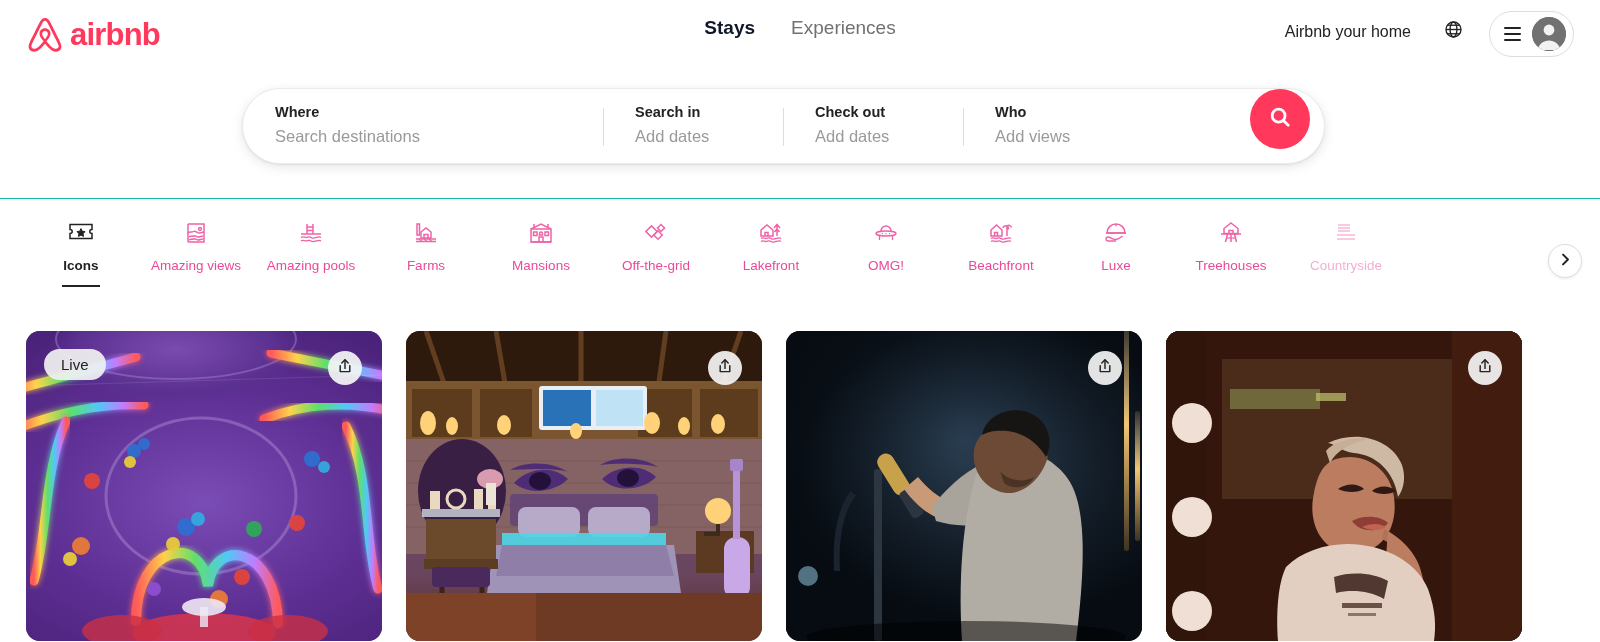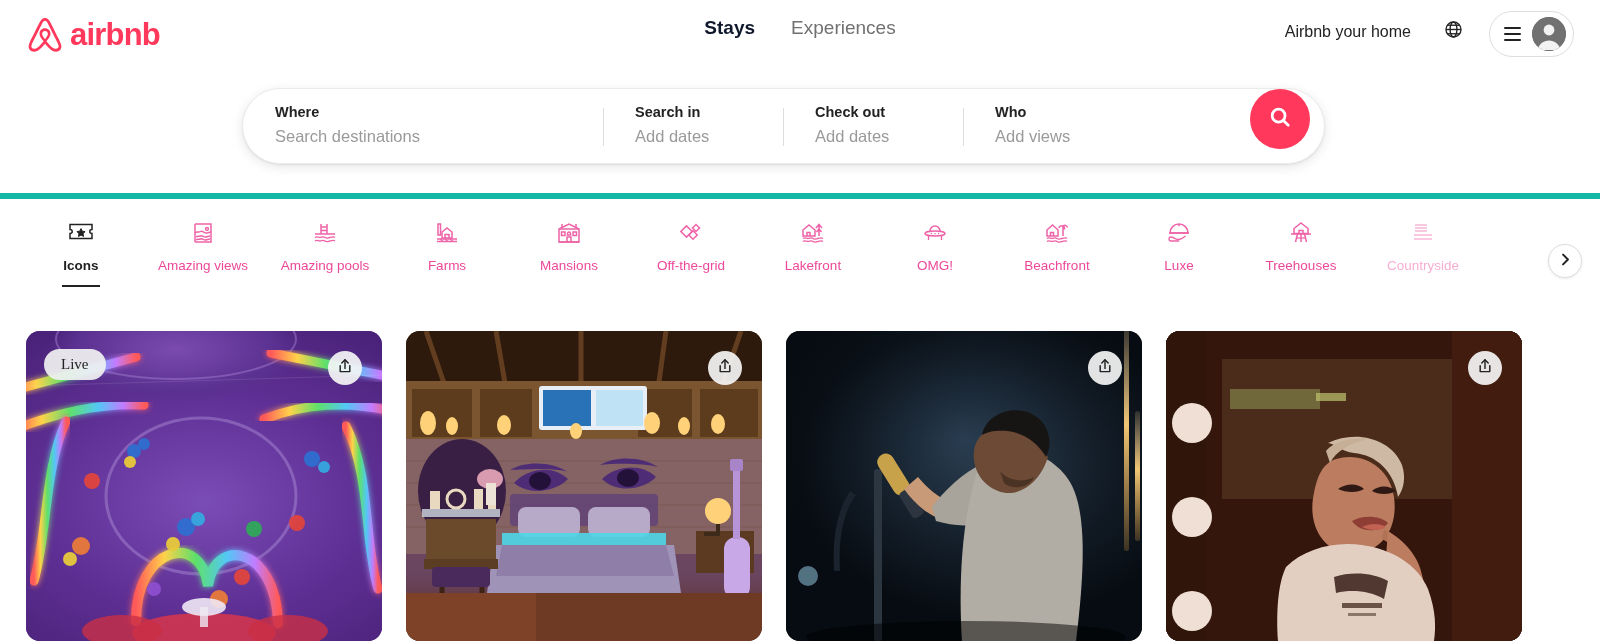--- a/index.html
+++ b/index.html
@@ -9,21 +9,21 @@
     font-family: "Liberation Sans", sans-serif;
     overflow: hidden;
   }
   body { position: relative; }
 
   
   .header {
     position: relative;
     height: 199px;
     background: #fff;
-    border-bottom: 6px solid #14b8a6;
+    border-bottom: 1px solid #14b8a6;
   }
   .header-top {
     display: flex;
     align-items: center;
     height: 68px;
     padding: 0 26px;
   }
   .logo {
     display: flex;
     align-items: center;
@@ -161,21 +161,21 @@
     height: 120px;
     padding: 0 26px;
     display: flex;
     align-items: flex-start;
     overflow: hidden;
     background: #fff;
   }
   .cats {
     display: flex;
     align-items: flex-start;
-    gap: 12px;
+    gap: 5px;
     padding-top: 11px;
     flex: 1;
     min-width: 0;
   }
   .cat {
     flex: 0 0 auto;
     width: 110px;
     display: flex;
     flex-direction: column;
     align-items: center;
@@ -217,21 +217,20 @@
     box-shadow: 0 1px 3px rgba(0,0,0,0.08);
     z-index: 5;
   }
 
   
   .cards {
     display: flex;
     gap: 24px;
     padding: 0 26px;
     margin-top: 12px;
-    font-family: Liberation Serif, serif;
   }
   .card {
     position: relative;
     width: 356px;
     height: 310px;
     border-radius: 14px;
     overflow: hidden;
     cursor: pointer;
     flex: 0 0 auto;
   }

